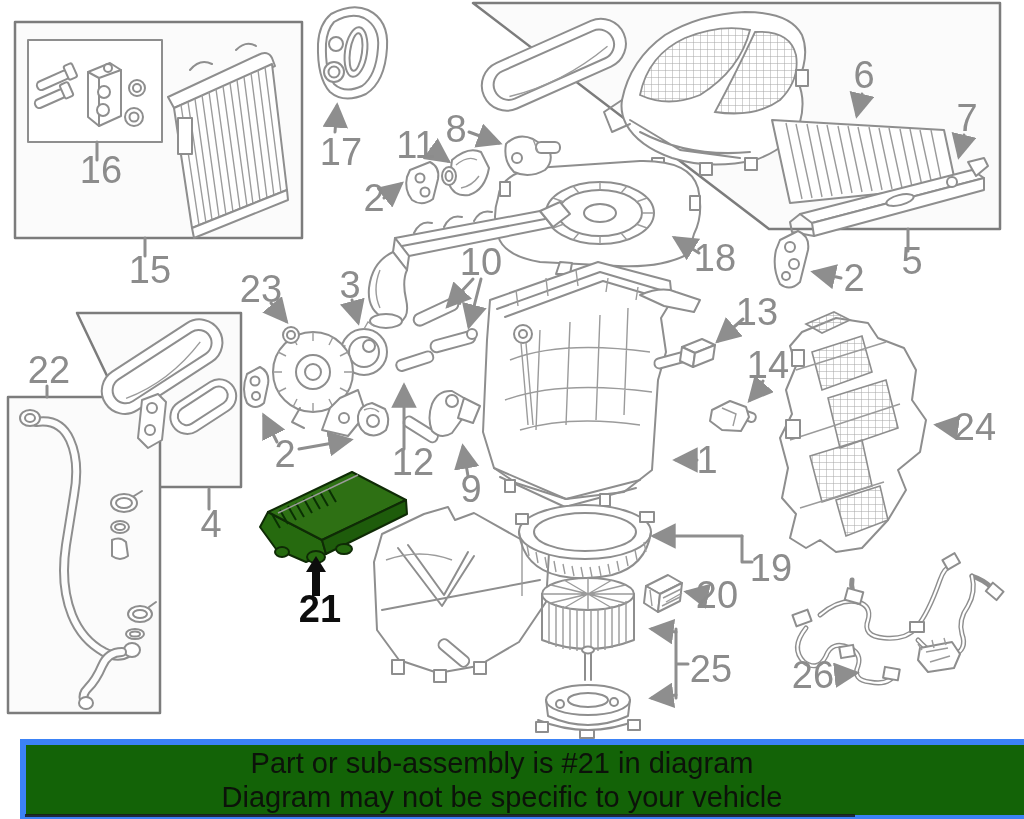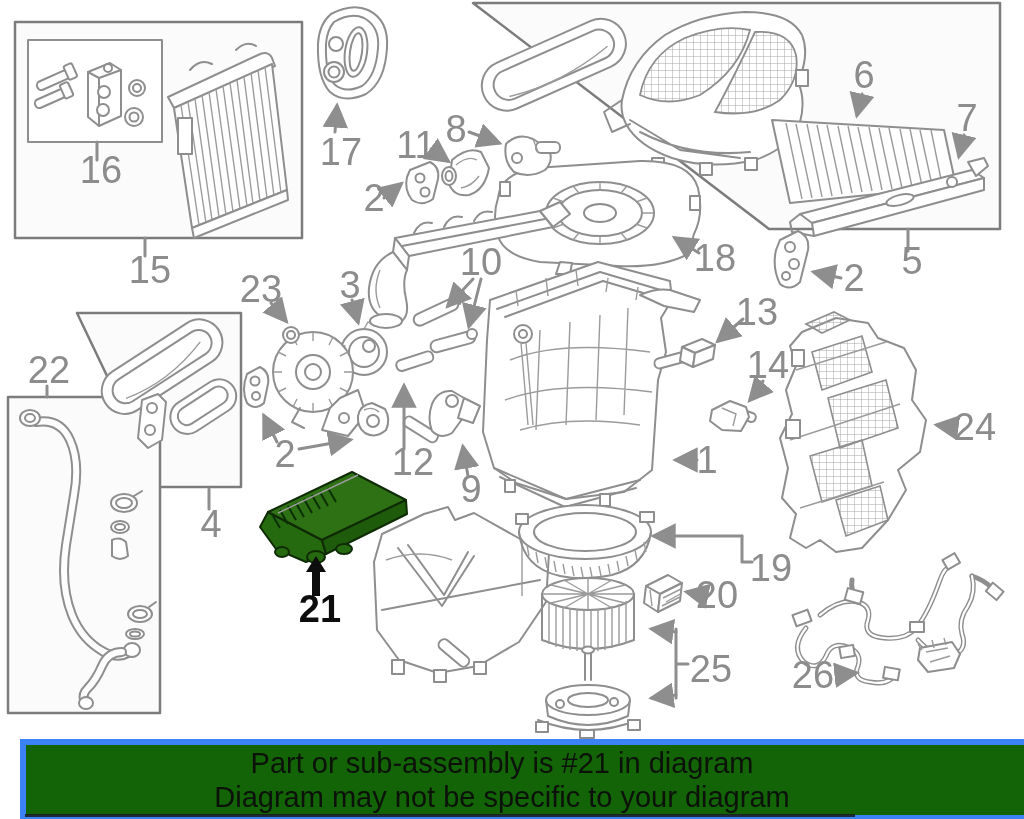--- a/index.html
+++ b/index.html
@@ -460,17 +460,17 @@
     <text class="lbl" x="717" y="608">20</text>
     <text class="lbl" x="711" y="682">25</text>
     <text class="lbl" x="813" y="688">26</text>
     <text class="lbl lbl21" x="320" y="622">21</text>
   </g>
 </svg>
 
   <div class="banner">
     <div class="inner">
       <div class="line">Part or sub-assembly is #21 in diagram</div>
-      <div class="line">Diagram may not be specific to your diagram</div>
+      <div class="line">Diagram may not be specific to your vehicle</div>
     </div>
   </div>
   <div class="bstrip"></div>
 </div>
 
 </body></html>

